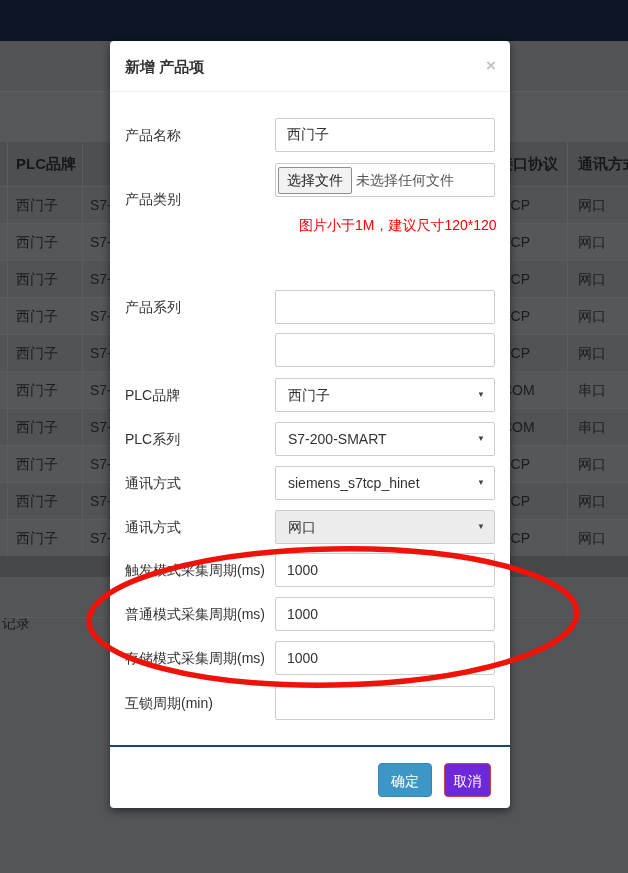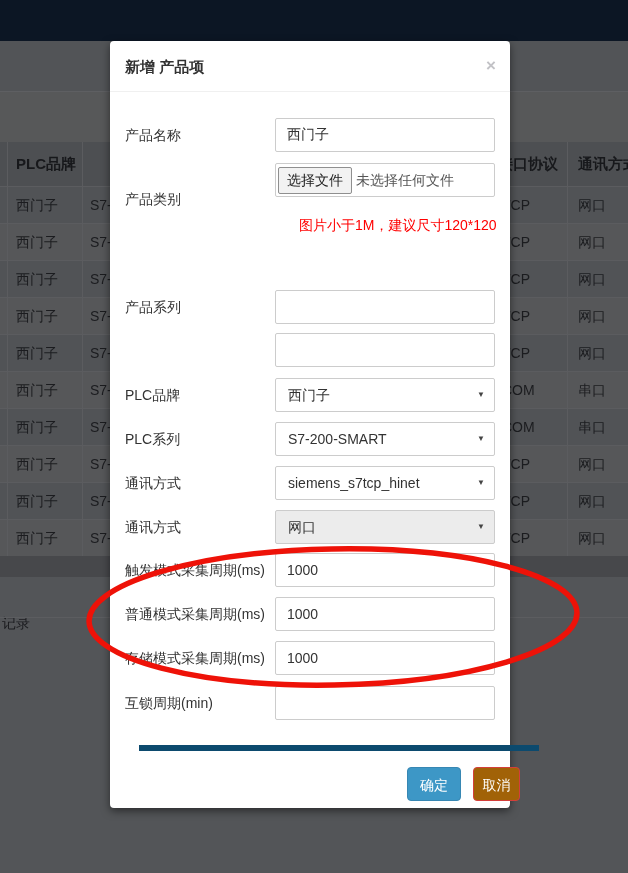--- a/index.html
+++ b/index.html
@@ -55,25 +55,25 @@
   .sel.disabled { background:#ececec; }
   .sel .caret { position:absolute; right:9px; top:0; line-height:32px; font-size:8px; color:#444; }
 
   .filebox { position:relative; width:220px; height:34px; border:1px solid #ccc; border-radius:2px; background:#fff; }
   .filebtn { position:absolute; left:2px; top:3px; height:27px; padding:0 8px; background:#f2f2f2;
              border:1px solid #8f8f8f; border-radius:2px; font-size:14px; color:#222; line-height:25px; cursor:pointer; }
   .filestatus { position:absolute; left:80px; top:0; line-height:33px; font-size:14px; color:#555; white-space:nowrap; }
 
   .hint { position:absolute; left:165px; top:176px; font-size:14px; color:#ff0000; white-space:nowrap;margin-left:24px; }
 
-  .modal-footer { position:absolute; left:0; top:704px; width:400px; height:63px; border-top:6px solid #0c4a6e;margin-left:29px; }
+  .modal-footer { position:absolute; left:0; top:704px; width:400px; height:63px; border-top:2px solid #0c4a6e; }
   .btn { position:absolute; top:16px; height:34px; border:none; border-radius:4px; font-size:14px; color:#fff;
          font-family:inherit; cursor:pointer; text-align:center; line-height:34px; padding:0; }
   .btn-confirm { right:78px; width:54px; background:#3d97c6; border:1px solid #3787b3; }
-  .btn-cancel { right:19px; width:47px; background:#a16207; border:1px solid #d43f3a; }
+  .btn-cancel { right:19px; width:47px; background:#6d28d9; border:1px solid #d43f3a; }
 
   
   .annot { position:absolute; left:0; top:0; width:628px; height:873px; z-index:20; pointer-events:none; }
 </style>
 </head>
 <body>
 
 <div class="page">
 
   <div class="navbar"></div>

